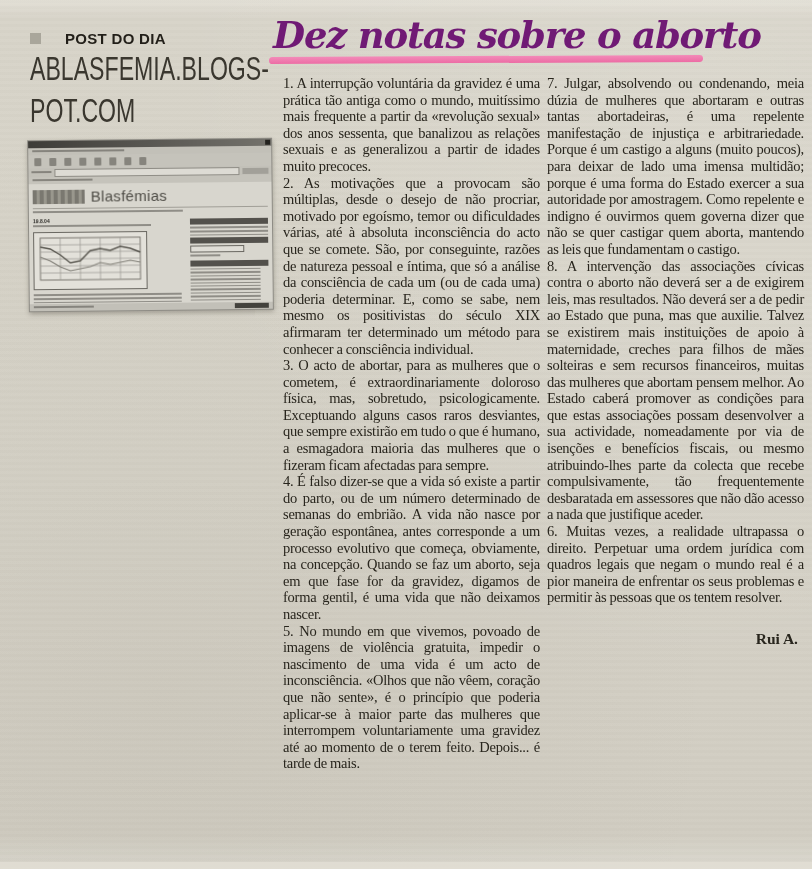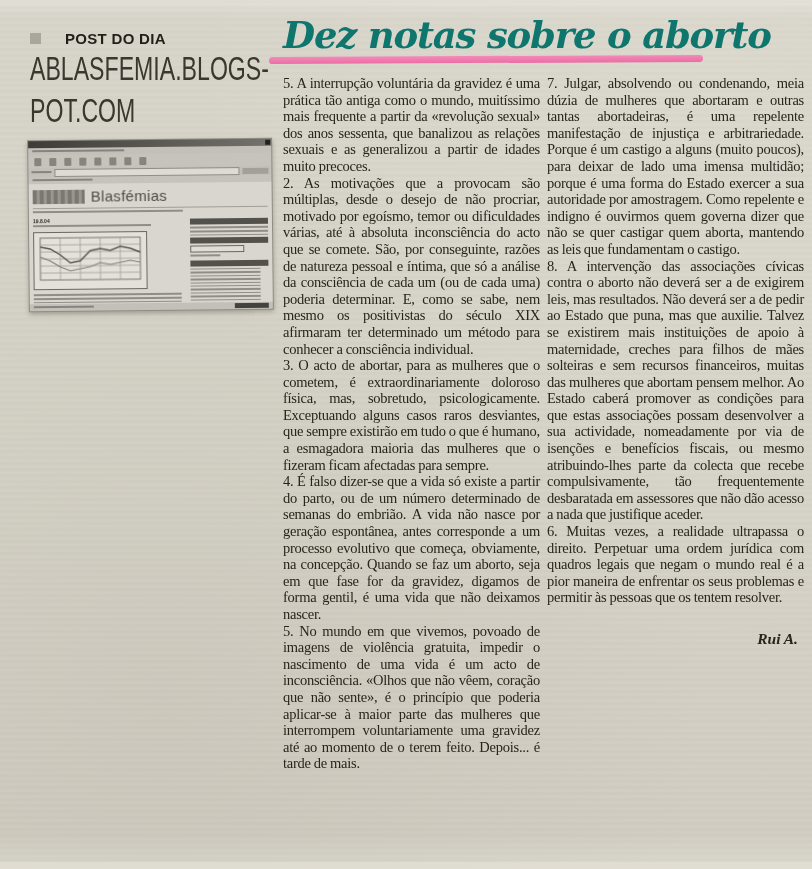--- a/index.html
+++ b/index.html
@@ -16,33 +16,33 @@
   }
   
   .kicker{position:absolute;left:30px;top:30px;display:flex;align-items:center;gap:24px;}
   .kicker-square{width:11px;height:11px;background:#a9a69b;}
   .kicker-label{font-family:"Liberation Sans",sans-serif;font-weight:700;font-size:15px;
     letter-spacing:.3px;color:#221f19;}
   .blogurl{position:absolute;left:30px;top:47px;width:360px;
     font-family:"Liberation Sans",sans-serif;font-weight:400;font-size:34px;line-height:42px;
     color:#3a372f;transform:scaleX(.68);transform-origin:left top;white-space:nowrap;}
   
-  .headline{position:absolute;left:283px;top:13px;
+  .headline{position:absolute;left:273px;top:13px;
     font-family:"DejaVu Serif",serif;font-style:italic;font-weight:700;
-    font-size:37px;letter-spacing:-1.2px;color:#0f766e;white-space:nowrap;}
+    font-size:37px;letter-spacing:-1.2px;color:#701a75;white-space:nowrap;}
   .pink-underline{position:absolute;left:269px;top:56px;width:434px;height:7px;
     background:linear-gradient(180deg,#f584b7,#ee63a1);border-radius:4px;
     transform:rotate(-.3deg);opacity:.92;}
   
   .col{position:absolute;top:75px;width:257px;color:#28251d;}
   .col-1{left:283px;}
   .col-2{left:547px;}
   .col p{margin:0;text-align:justify;font-size:14.5px;line-height:16.6px;
     letter-spacing:-.25px;word-spacing:-.3px;}
-  .signature{margin-top:24px;text-align:right;font-weight:700;font-style:italic;
+  .signature{margin-top:24px;text-align:right;font-weight:700;
     font-size:15.5px;padding-right:6px;}
   
   .shot{position:absolute;left:28px;top:139px;width:245px;height:172px;
     background:#c7c4b9;transform:rotate(-.6deg);
     box-shadow:0 2px 5px rgba(60,55,40,.35), inset 0 0 0 1px #8f8c82;
     filter:blur(.35px) saturate(.7);display:flex;flex-direction:column;}
   .s-title{height:7px;margin:1px 1px 0;background:linear-gradient(90deg,#3e3c36,#75726a);position:relative;}
   .s-close{position:absolute;right:1px;top:1px;width:5px;height:5px;background:#24221d;}
   .s-menu{height:7px;margin:0 1px;background:#c3c0b5;display:flex;align-items:center;}
   .s-tools{height:13px;margin:0 1px;background:#c6c3b8;display:flex;align-items:center;gap:8px;padding:0 6px;}
@@ -165,21 +165,21 @@
       </div>
     </div>
     <div class="b-status">
       <div class="tlines status-blob"></div>
       <div class="status-dark"></div>
     </div>
   </div>
 </div>
 
 <div class="col col-1">
-    <p>5. A interrupção voluntária da gravidez é uma prática tão antiga como o mundo, muitíssimo mais frequente a partir da «revolução sexual» dos anos sessenta, que banalizou as relações sexuais e as generalizou a partir de idades muito precoces.</p>
+    <p>1. A interrupção voluntária da gravidez é uma prática tão antiga como o mundo, muitíssimo mais frequente a partir da «revolução sexual» dos anos sessenta, que banalizou as relações sexuais e as generalizou a partir de idades muito precoces.</p>
     <p>2. As motivações que a provocam são múltiplas, desde o desejo de não procriar, motivado por egoísmo, temor ou dificuldades várias, até à absoluta inconsciência do acto que se comete. São, por conseguinte, razões de natureza pessoal e íntima, que só a análise da consciência de cada um (ou de cada uma) poderia determinar. E, como se sabe, nem mesmo os positivistas do século XIX afirmaram ter determinado um método para conhecer a consciência individual.</p>
     <p>3. O acto de abortar, para as mulheres que o cometem, é extraordinariamente doloroso física, mas, sobretudo, psicologicamente. Exceptuando alguns casos raros desviantes, que sempre existirão em tudo o que é humano, a esmagadora maioria das mulheres que o fizeram ficam afectadas para sempre.</p>
     <p>4. É falso dizer-se que a vida só existe a partir do parto, ou de um número determinado de semanas do embrião. A vida não nasce por geração espontânea, antes corresponde a um processo evolutivo que começa, obviamente, na concepção. Quando se faz um aborto, seja em que fase for da gravidez, digamos de forma gentil, é uma vida que não deixamos nascer.</p>
     <p>5. No mundo em que vivemos, povoado de imagens de violência gratuita, impedir o nascimento de uma vida é um acto de inconsciência. «Olhos que não vêem, coração que não sente», é o princípio que poderia aplicar-se à maior parte das mulheres que interrompem voluntariamente uma gravidez até ao momento de o terem feito. Depois... é tarde de mais.</p>
   </div>
 <div class="col col-2">
     <p>7. Julgar, absolvendo ou condenando, meia dúzia de mulheres que abortaram e outras tantas abortadeiras, é uma repelente manifestação de injustiça e arbitrariedade. Porque é um castigo a alguns (muito poucos), para deixar de lado uma imensa multidão; porque é uma forma do Estado exercer a sua autoridade por amostragem. Como repelente e indigno é ouvirmos quem governa dizer que não se quer castigar quem aborta, mantendo as leis que fundamentam o castigo.</p>
     <p>8. A intervenção das associações cívicas contra o aborto não deverá ser a de exigirem leis, mas resultados. Não deverá ser a de pedir ao Estado que puna, mas que auxilie. Talvez se existirem mais instituições de apoio à maternidade, creches para filhos de mães solteiras e sem recursos financeiros, muitas das mulheres que abortam pensem melhor. Ao Estado caberá promover as condições para que estas associações possam desenvolver a sua actividade, nomeadamente por via de isenções e benefícios fiscais, ou mesmo atribuindo-lhes parte da colecta que recebe compulsivamente, tão frequentemente desbaratada em assessores que não dão acesso a nada que justifique aceder.</p>
     <p>6. Muitas vezes, a realidade ultrapassa o direito. Perpetuar uma ordem jurídica com quadros legais que negam o mundo real é a pior maneira de enfrentar os seus problemas e permitir às pessoas que os tentem resolver.</p>
     <div class="signature">Rui A.</div>

